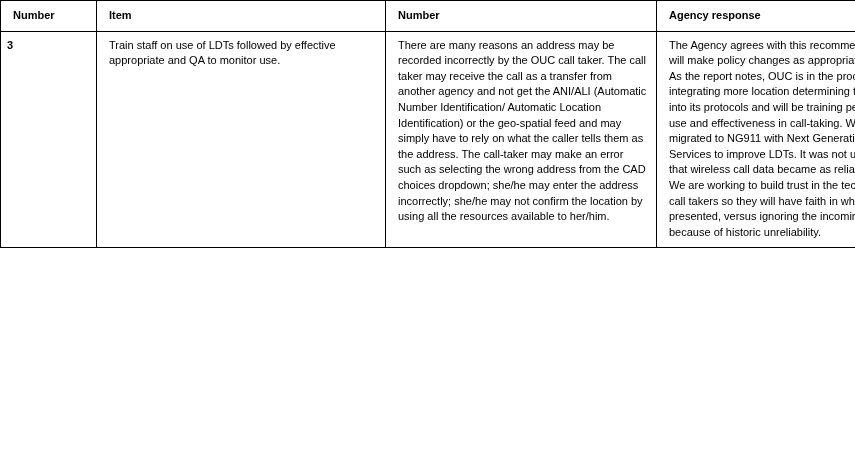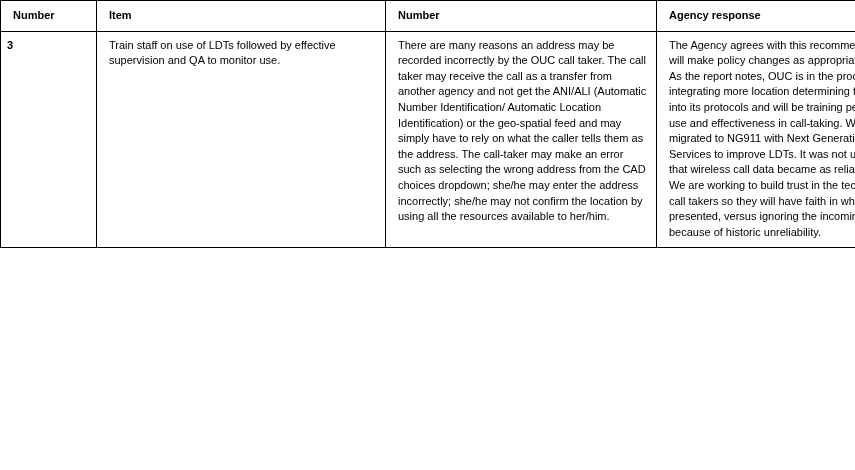--- a/index.html
+++ b/index.html
@@ -56,21 +56,21 @@
     <tr>
       <th class="col-number">Number</th>
       <th class="col-item">Item</th>
       <th class="col-comment">Number</th>
       <th class="col-agency">Agency response</th>
     </tr>
   </thead>
   <tbody>
     <tr>
       <td class="cell-number">3</td>
-      <td class="cell-item">Train staff on use of LDTs followed by effective supervision and QA to monitor use.</td>
+      <td class="cell-item">Train staff on use of LDTs followed by effective appropriate and QA to monitor use.</td>
       <td class="cell-comment">There are many reasons an address may be recorded incorrectly by the OUC call taker. The call taker may receive the call as a transfer from another agency and not get the ANI/ALI (Automatic Number Identification/ Automatic Location Identification) or the geo-spatial feed and may simply have to rely on what the caller tells them as the address. The call-taker may make an error such as selecting the wrong address from the CAD choices dropdown; she/he may enter the address incorrectly; she/he may not confirm the location by using all the resources available to her/him.</td>
       <td class="cell-agency">
         <p class="para">The Agency agrees with this recommendation and will make policy changes as appropriate in FY22 Q1.</p>
         <p class="para">As the report notes, OUC is in the process of integrating more location determining technologies into its protocols and will be training personnel in its use and effectiveness in call-taking. We have also migrated to NG911 with Next Generation Core Services to improve LDTs. It was not until recently that wireless call data became as reliable as it is now. We are working to build trust in the technology with call takers so they will have faith in what is being presented, versus ignoring the incoming information because of historic unreliability.</p>
       </td>
     </tr>
   </tbody>
 </table>
 
 </body></html>

